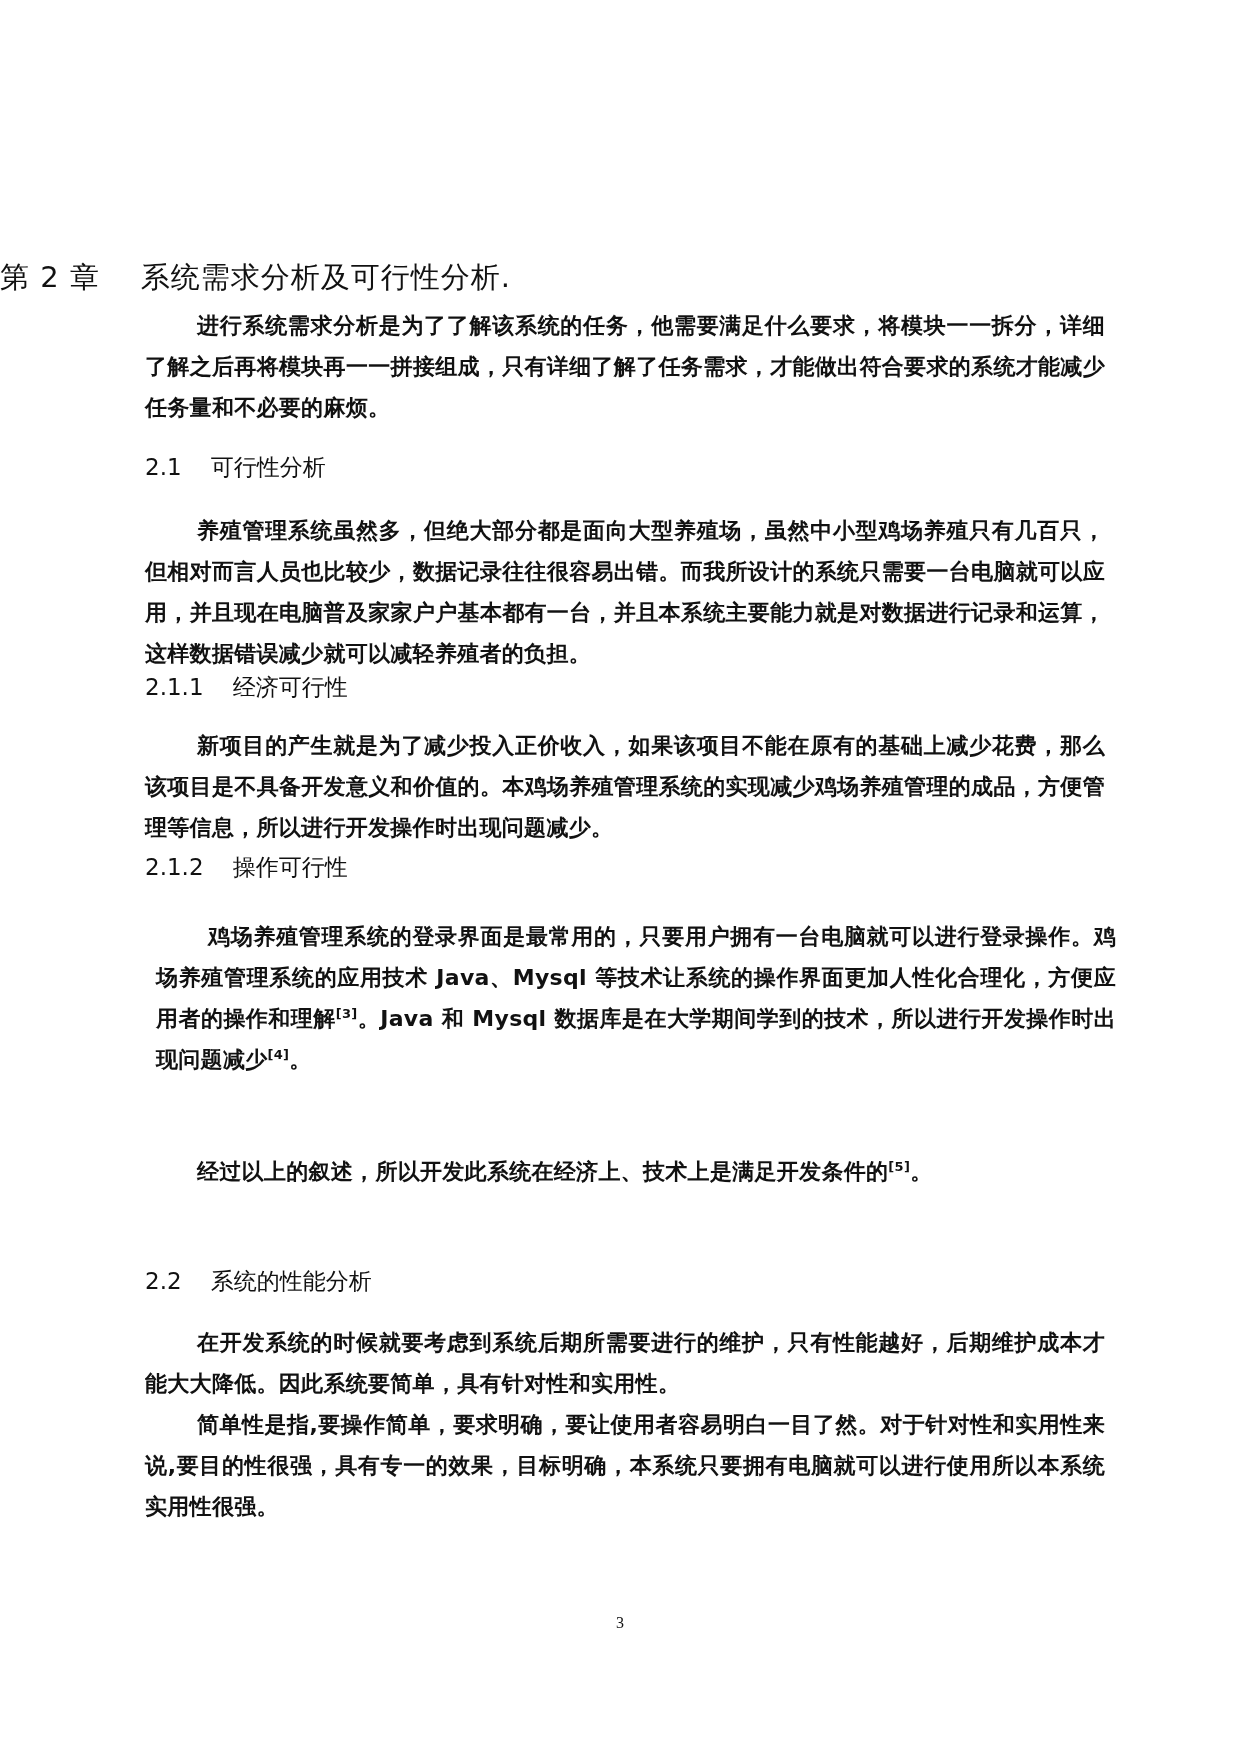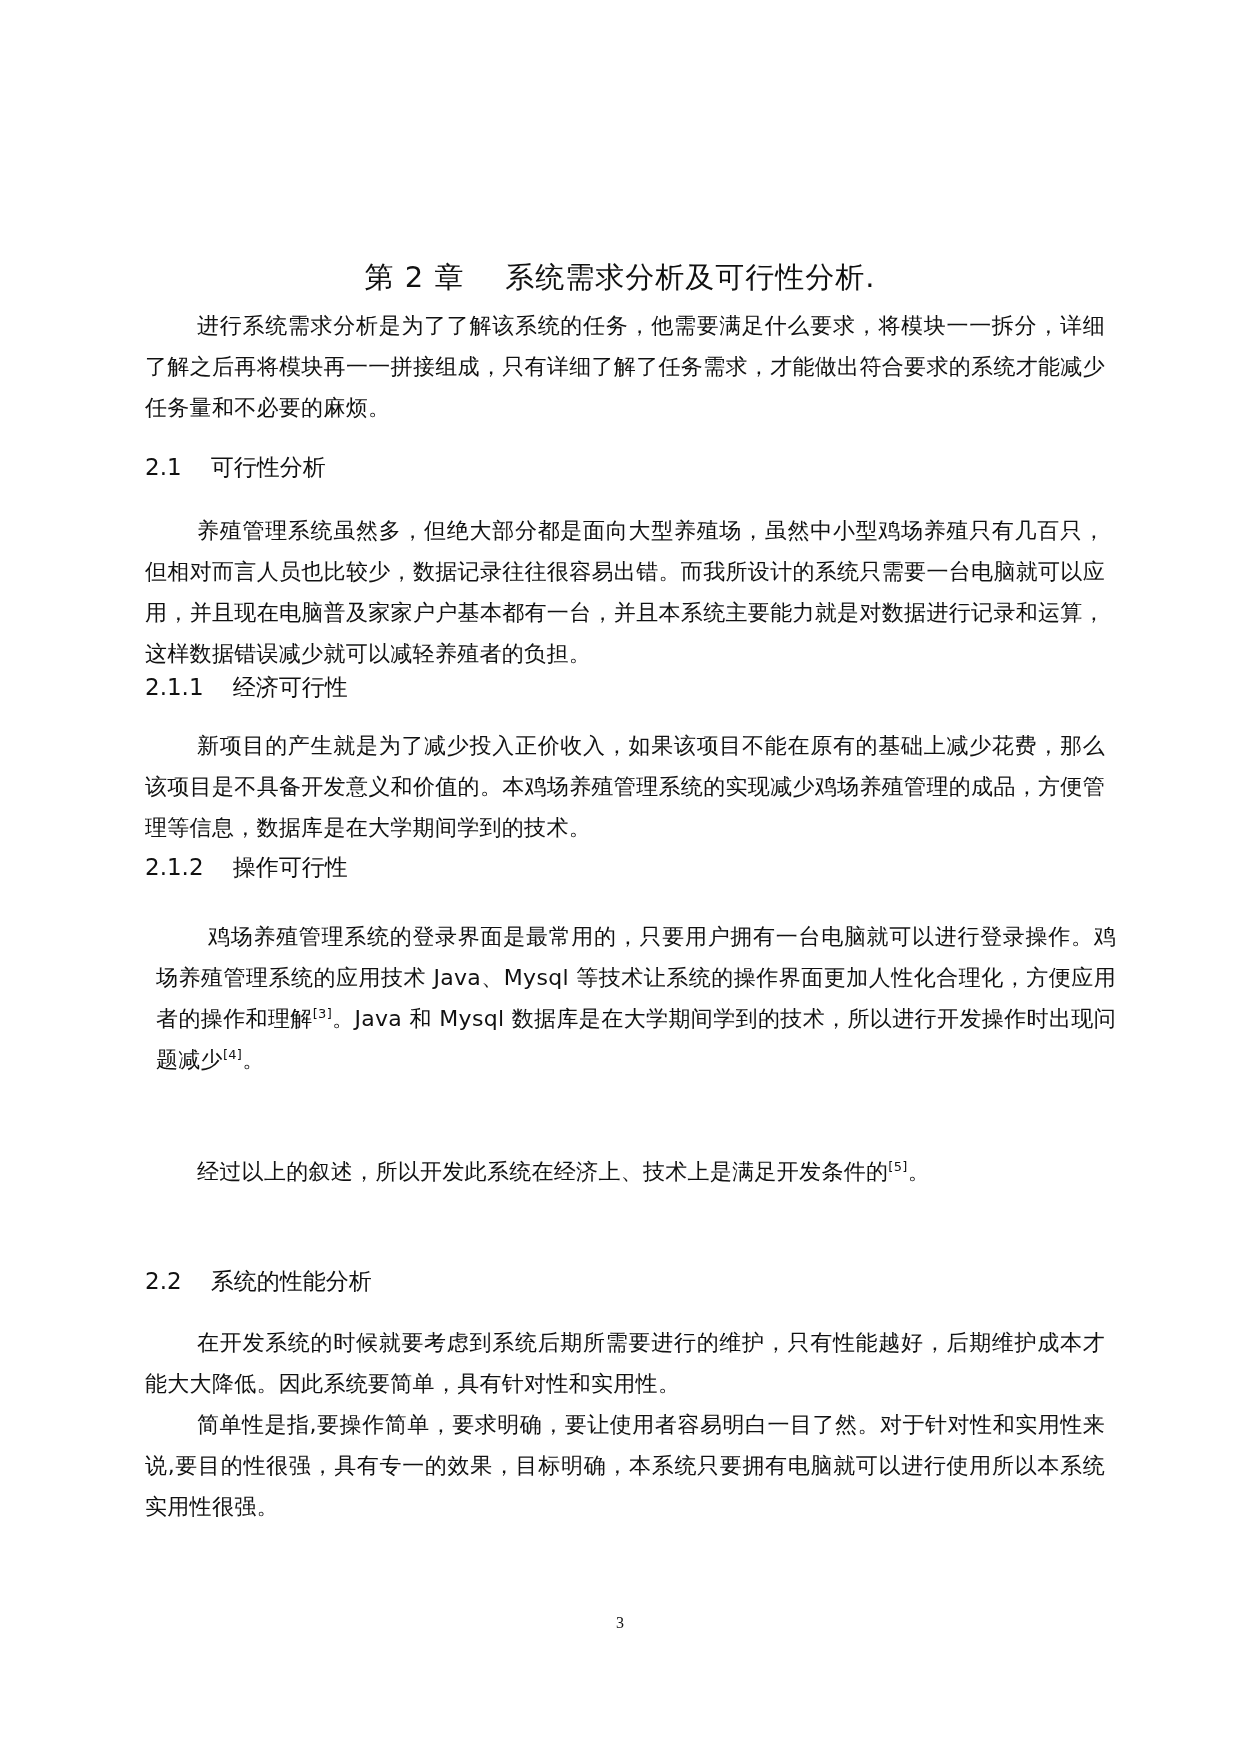--- a/index.html
+++ b/index.html
@@ -1,42 +1,42 @@
 <!DOCTYPE html>
 <html><head>
 <meta charset="utf-8">
 <style>
   html, body { margin: 0; padding: 0; background: #ffffff; }
   body { width: 1240px; height: 1754px; position: relative; overflow: hidden;
          font-family: "DejaVu Sans", "Liberation Sans", sans-serif; color: #111; }
   .page { position: absolute; left: 0; top: 0; width: 1240px; height: 1754px; }
-  .chapter-title { position: absolute; left: 0; width: 1240px; top: 258px; text-align: center;
+  .chapter-title { position: absolute; left: 0; width: 1240px; top: 258px; 
                    font-size: 29px; letter-spacing: 1px; white-space: pre; }
   .h2 { position: absolute; left: 145px; font-size: 23px; white-space: pre; }
   .h3 { position: absolute; left: 145px; font-size: 23px; white-space: pre; }
   .para { position: absolute; left: 145px; width: 960px; font-size: 22px; line-height: 41px;
-          text-indent: 52px; letter-spacing: 0.3px; text-align: justify; }
+          text-indent: 52px; letter-spacing: 0.3px; text-align: justify; font-weight: bold; }
   .para .sup { font-size: 13px; vertical-align: super; line-height: 0; }
   .page-number { position: absolute; left: 0; width: 1240px; top: 1614px; text-align: center;
                  font-family: "Liberation Serif", "DejaVu Serif", serif; font-size: 16px; }
 </style>
 </head>
 <body>
 
 <div class="page">
 
   <div class="chapter-title">第 2 章    系统需求分析及可行性分析.</div>
 
   <p class="para" style="top:305px; margin:0;">进行系统需求分析是为了了解该系统的任务，他需要满足什么要求，将模块一一拆分，详细了解之后再将模块再一一拼接组成，只有详细了解了任务需求，才能做出符合要求的系统才能减少任务量和不必要的麻烦。</p>
 
   <div class="h2" style="top:452px;">2.1    可行性分析</div>
   <p class="para" style="top:510px; margin:0;">养殖管理系统虽然多，但绝大部分都是面向大型养殖场，虽然中小型鸡场养殖只有几百只，但相对而言人员也比较少，数据记录往往很容易出错。而我所设计的系统只需要一台电脑就可以应用，并且现在电脑普及家家户户基本都有一台，并且本系统主要能力就是对数据进行记录和运算，这样数据错误减少就可以减轻养殖者的负担。</p>
 
   <div class="h3" style="top:672px;">2.1.1    经济可行性</div>
-  <p class="para" style="top:725px; margin:0;">新项目的产生就是为了减少投入正价收入，如果该项目不能在原有的基础上减少花费，那么该项目是不具备开发意义和价值的。本鸡场养殖管理系统的实现减少鸡场养殖管理的成品，方便管理等信息，数据库是在大学期间学到的技术。</p>
+  <p class="para" style="top:725px; margin:0;">新项目的产生就是为了减少投入正价收入，如果该项目不能在原有的基础上减少花费，那么该项目是不具备开发意义和价值的。本鸡场养殖管理系统的实现减少鸡场养殖管理的成品，方便管理等信息，所以进行开发操作时出现问题减少。</p>
 
   <div class="h3" style="top:852px;">2.1.2    操作可行性</div>
   <p class="para" style="top:905px; margin:11px;">
     <span>鸡场养殖管理系统的登录界面是最常用的，只要用户拥有一台电脑就可以进行登录操作。鸡场养殖管理系统的应用技术 Java、Mysql 等技术让系统的操作界面更加人性化合理化，方便应用者的操作和理解</span><span class="sup">[3]</span><span>。Java 和 Mysql 数据库是在大学期间学到的技术，所以进行开发操作时出现问题减少</span><span class="sup">[4]</span><span>。</span>
   </p>
   <p class="para" style="top:1151px; margin:0;">
     <span>经过以上的叙述，所以开发此系统在经济上、技术上是满足开发条件的</span><span class="sup">[5]</span><span>。</span>
   </p>
 
   <div class="h2" style="top:1266px;">2.2    系统的性能分析</div>

